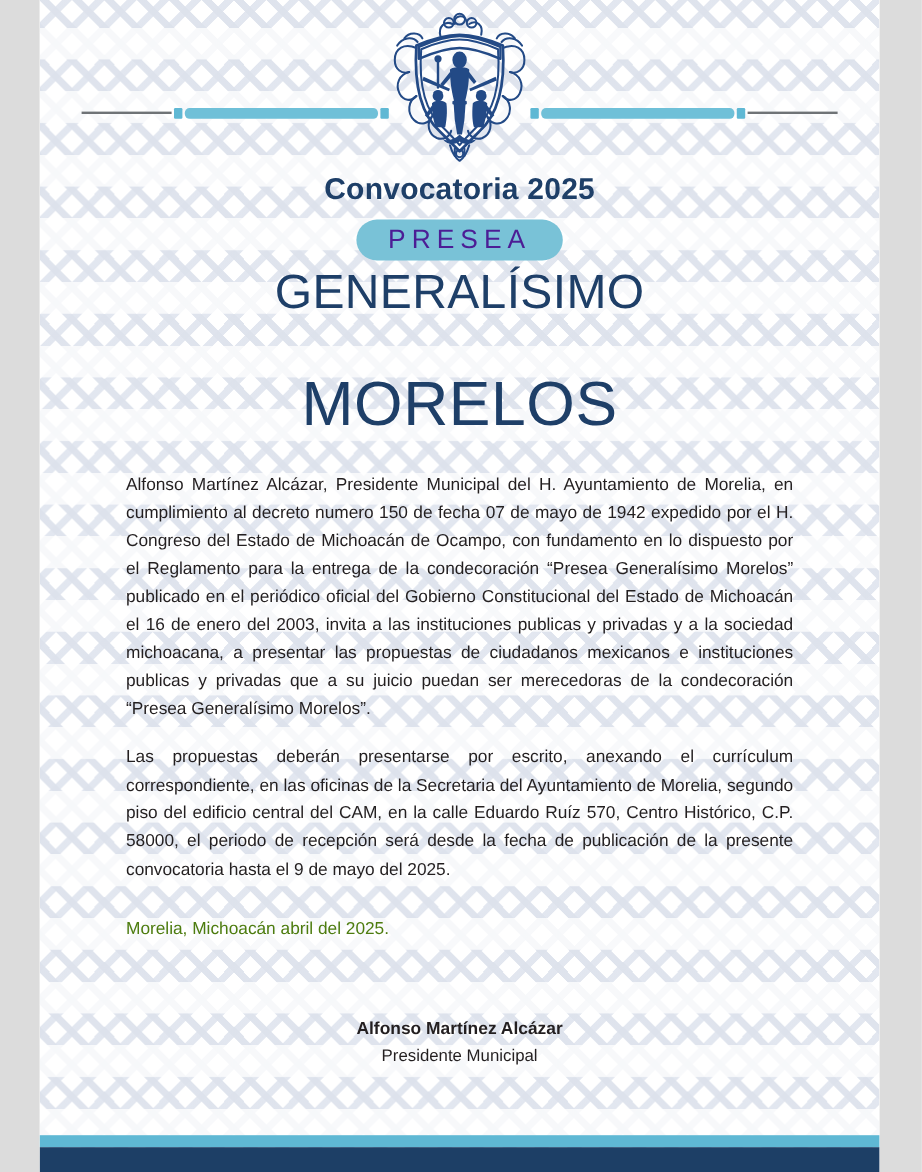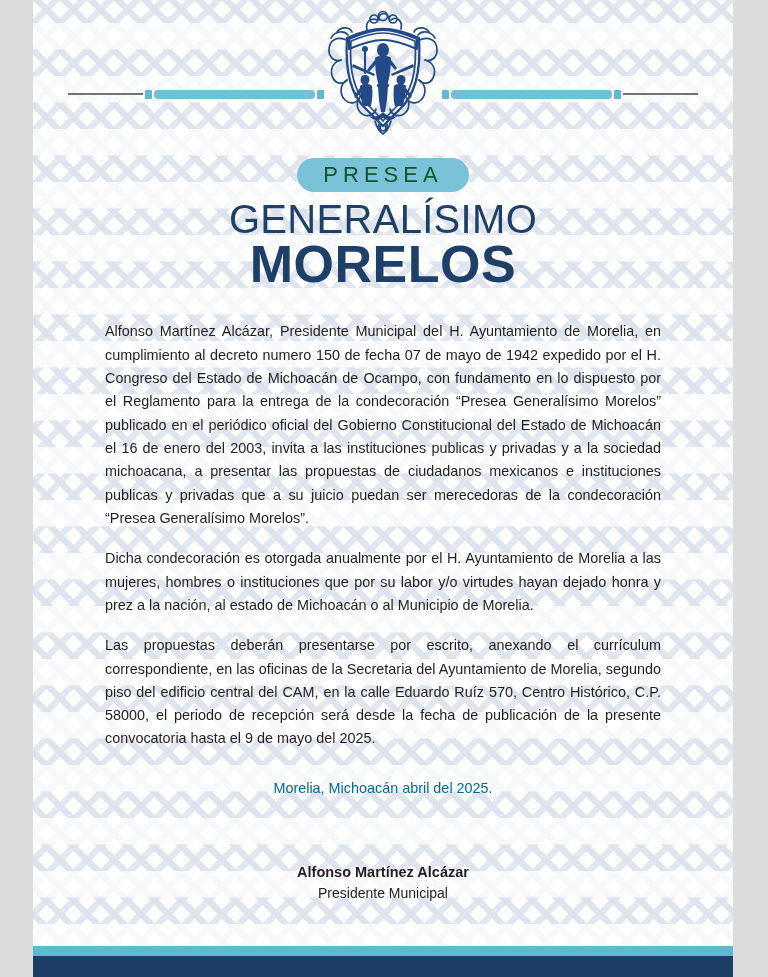--- a/index.html
+++ b/index.html
@@ -108,58 +108,59 @@
     letter-spacing: 0.2px;
     color: #1e3f68;
     line-height: 1;
   }
   #presea-pill {
     display: inline-block;
     margin-top: 12px;
     padding: 5px 26px 6px;
     background: #79c2d7;
     border-radius: 20px;
-    color: #14532d;
+    color: #4c1d95;
     font-size: 22px;
     letter-spacing: 5px;
     font-weight: 400;
     line-height: 1.05;
   }
   #generalisimo {
     margin-top: 8px;
     font-size: 40px;
     font-weight: normal;
     color: #1e3f68;
     letter-spacing: 0.3px;
     line-height: 0.98;
   }
   #morelos {
     font-size: 52px;
-    font-weight: bold;
+    font-weight: normal;
     color: #1e3f68;
     letter-spacing: 0.5px;
     line-height: 0.98;
+    margin-top: 48px;
   }
 
   
   #body-copy {
     margin: 30px 72px 0 72px;
     color: #231f20;
     font-size: 14.4px;
     line-height: 1.62;
     text-align: justify;
   }
   #body-copy p { margin: 0 0 17px 0; }
   #body-copy p:last-child { margin-bottom: 0; }
   #body-copy b { font-weight: normal; }
 
   .centered-line {
     margin: 26px 0 0 0;
-    text-align: center;
-    color: #0369a1;
+    text-align: left;
+    color: #4d7c0f;
     font-size: 14.4px;
     line-height: 1.6;
   }
 
   #signature {
     margin-top: 62px;
     text-align: center;
     color: #231f20;
     font-size: 14px;
     line-height: 1.45;
@@ -277,30 +278,30 @@
           <path d="M77 78 C76 88, 77 95, 78 98 L86 98 C87 93, 89 86, 89 78 C86 75, 80 75, 77 78 Z"></path>
           <path d="M89 80 L95 88 L93 90 L87 83 Z"></path>
 
           <path d="M36 56 L58 66 L57 68 L35 59 Z"></path>
           <path d="M96 56 L74 66 L75 68 L97 59 Z"></path>
         </g>
       </svg>
     </div>
 
     <div id="title-block">
+      <div id="convocatoria">Convocatoria 2025</div>
       <div id="presea-pill">PRESEA</div>
       <div id="generalisimo">GENERALÍSIMO</div>
       <div id="morelos">MORELOS</div>
     </div>
 
     <div id="body-copy">
 
       <p><b>Alfonso Martínez Alcázar,</b><span> Presidente Municipal del H. Ayuntamiento de Morelia, en cumplimiento al decreto numero 150 de fecha 07 de mayo de 1942 expedido por el H. Congreso del Estado de Michoacán de Ocampo, con fundamento en lo dispuesto por el Reglamento para la entrega de la condecoración “</span><b>Presea Generalísimo Morelos</b><span>” publicado en el periódico oficial del Gobierno Constitucional del Estado de Michoacán el 16 de enero del 2003, invita a las instituciones publicas y privadas y a la sociedad michoacana, a presentar las propuestas de ciudadanos mexicanos e instituciones publicas y privadas que a su juicio puedan ser merecedoras de la condecoración “</span><b>Presea Generalísimo Morelos</b><span>”.</span></p>
 
-      <p>Dicha condecoración es otorgada anualmente por el H. Ayuntamiento de Morelia a las mujeres, hombres o instituciones que por su labor y/o virtudes hayan dejado honra y prez a la nación, al estado de Michoacán o al Municipio de Morelia.</p>
 
 
       <p><span>Las propuestas deberán presentarse por escrito, anexando el currículum correspondiente, en las oficinas de la Secretaria del Ayuntamiento de Morelia, segundo piso del edificio central del CAM, en la calle Eduardo Ruíz 570, Centro Histórico, C.P. 58000, el periodo de recepción será desde la fecha de publicación de la presente convocatoria hasta el </span><b>9 de mayo del 2025</b><span>.</span></p>
 
       <div class="centered-line">Morelia, Michoacán abril del 2025.</div>
 
       <div id="signature">
         <div class="name">Alfonso Martínez Alcázar</div>
         <div class="role">Presidente Municipal</div>
       </div>

